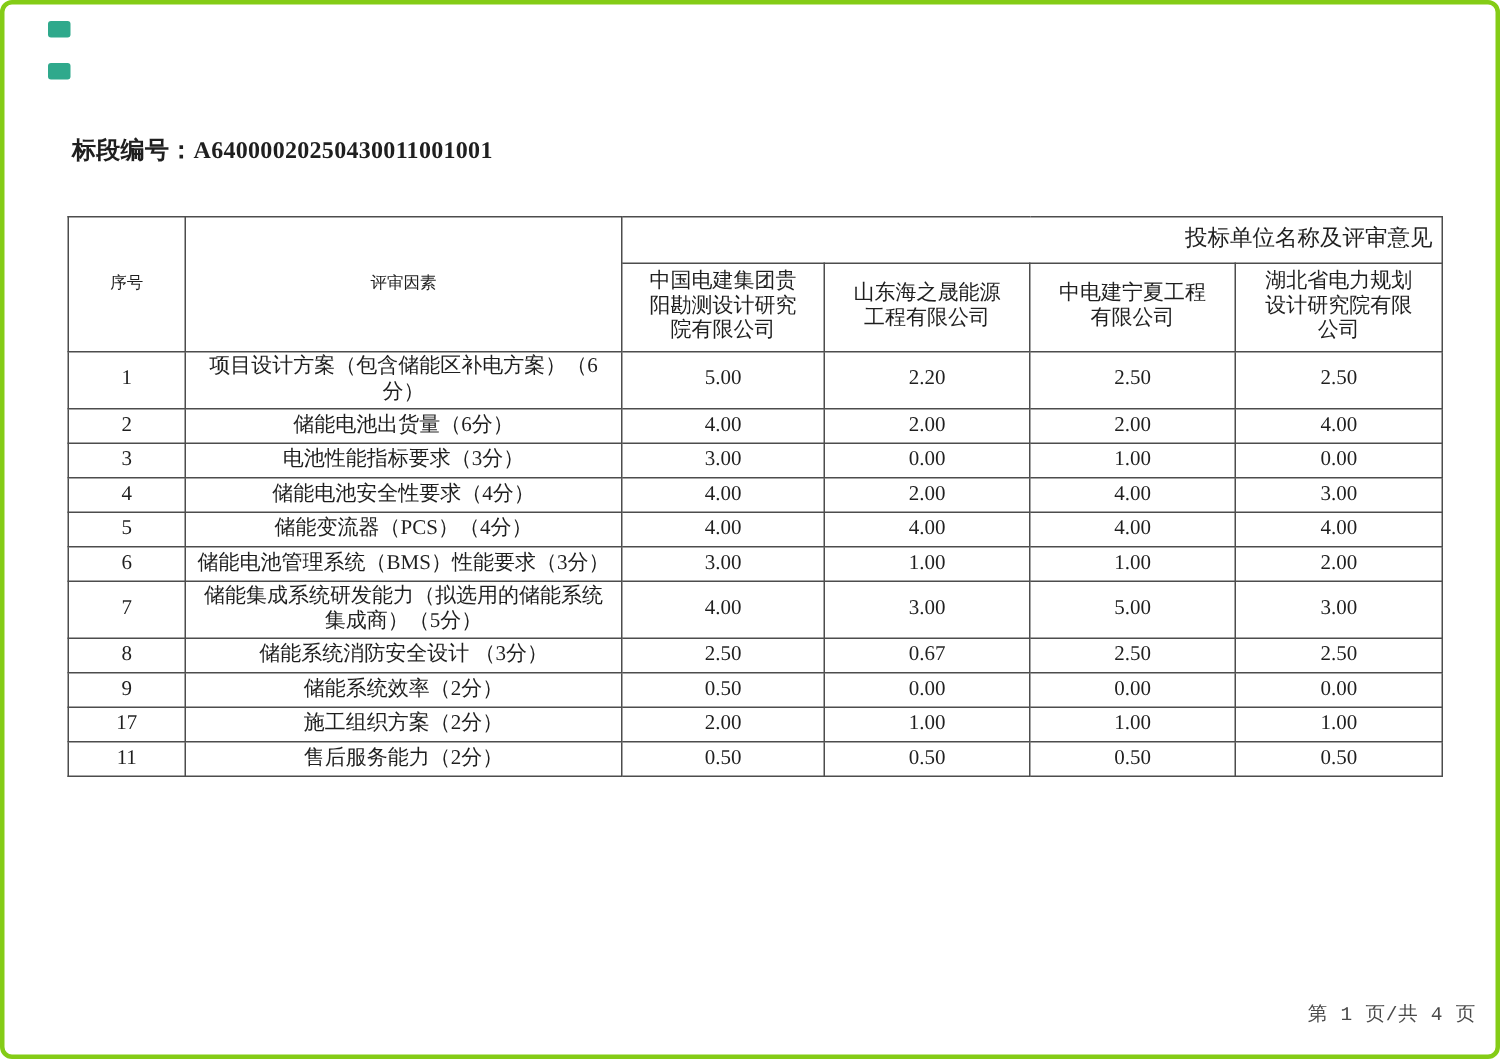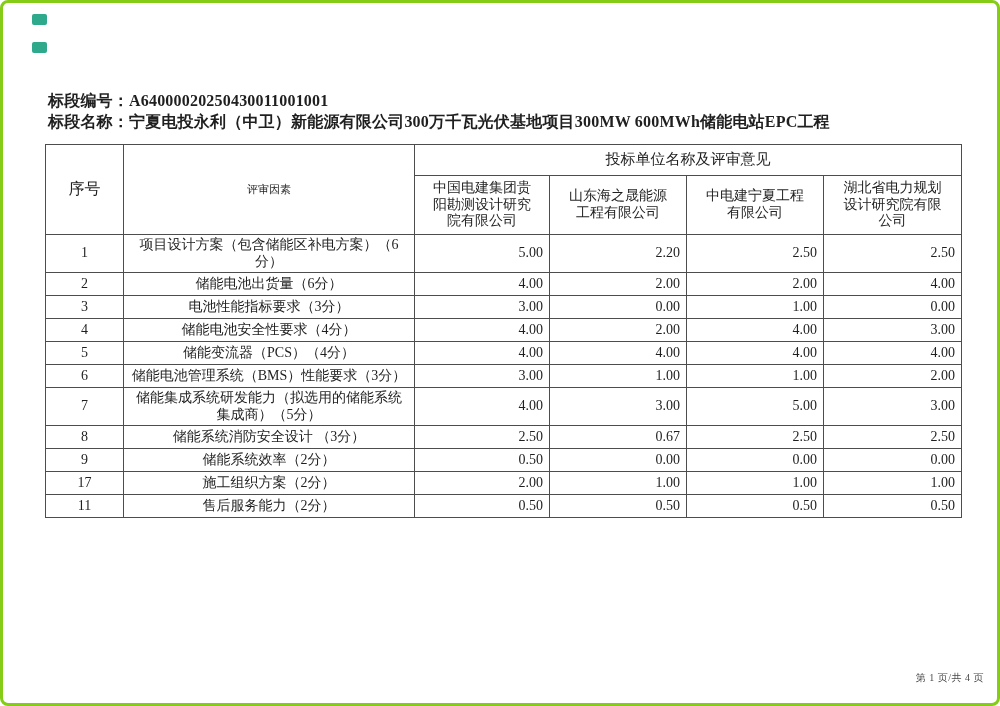--- a/index.html
+++ b/index.html
@@ -33,53 +33,51 @@
     border-collapse:collapse;
     font-size:14px;color:#1f1f1f;
   }
   table.eval th,table.eval td{
     border:1px solid #4d4d4d;
     font-weight:normal;
     padding:2px 6px;
     line-height:1.18;
     overflow:hidden;
   }
-  th.c-group{height:26px;text-align:center;font-size:15px;padding:2px 4px;}
-  th.c-no{text-align:center;font-size:16px;width:78px;}
+  th.c-group{height:26px;text-align:right;font-size:15px;padding:2px 4px;}
+  th.c-no{text-align:center;font-size:11px;width:78px;}
   th.c-factor{text-align:center;font-size:11px;}
   th.c-bidder{
     height:54px;text-align:center;vertical-align:middle;
     white-space:pre-line;font-size:14px;line-height:1.25;padding:2px 4px;
   }
   td.td-no{text-align:center;}
   td.td-factor{text-align:center;padding-left:7px;padding-right:4px;}
-  td.td-score{text-align:right;padding-right:8px;}
+  td.td-score{text-align:center;padding-right:8px;}
   tbody tr.single td{height:18px;}
   tbody tr.tall td{height:28px;}
   .footer{
     position:absolute;right:13px;bottom:18px;
-    font-size:10px;color:#4a4a4a;letter-spacing:0.5px;
+    font-size:13px;color:#4a4a4a;letter-spacing:0.5px;
     white-space:pre;
+    font-family:Liberation Mono, monospace;
   }
 </style>
 </head>
 <body>
 
 <div class="page">
 
   <span class="marker m1" style="background: rgb(47, 169, 140);"></span>
   <span class="marker m2" style="background: rgb(47, 169, 140);"></span>
 
   <div class="meta-line line1">
     <span>标段编号：</span><span>A64000020250430011001001</span>
   </div>
 
-  <div class="meta-line line2">
-    <span>标段名称：</span><span>宁夏电投永利（中卫）新能源有限公司300万千瓦光伏基地项目300MW 600MWh储能电站EPC工程</span>
-  </div>
 
   <table class="eval">
     <colgroup>
       <col style="width:78px">
       <col style="width:291px">
       <col style="width:135px">
       <col style="width:137px">
       <col style="width:137px">
       <col style="width:138px">
     </colgroup>

